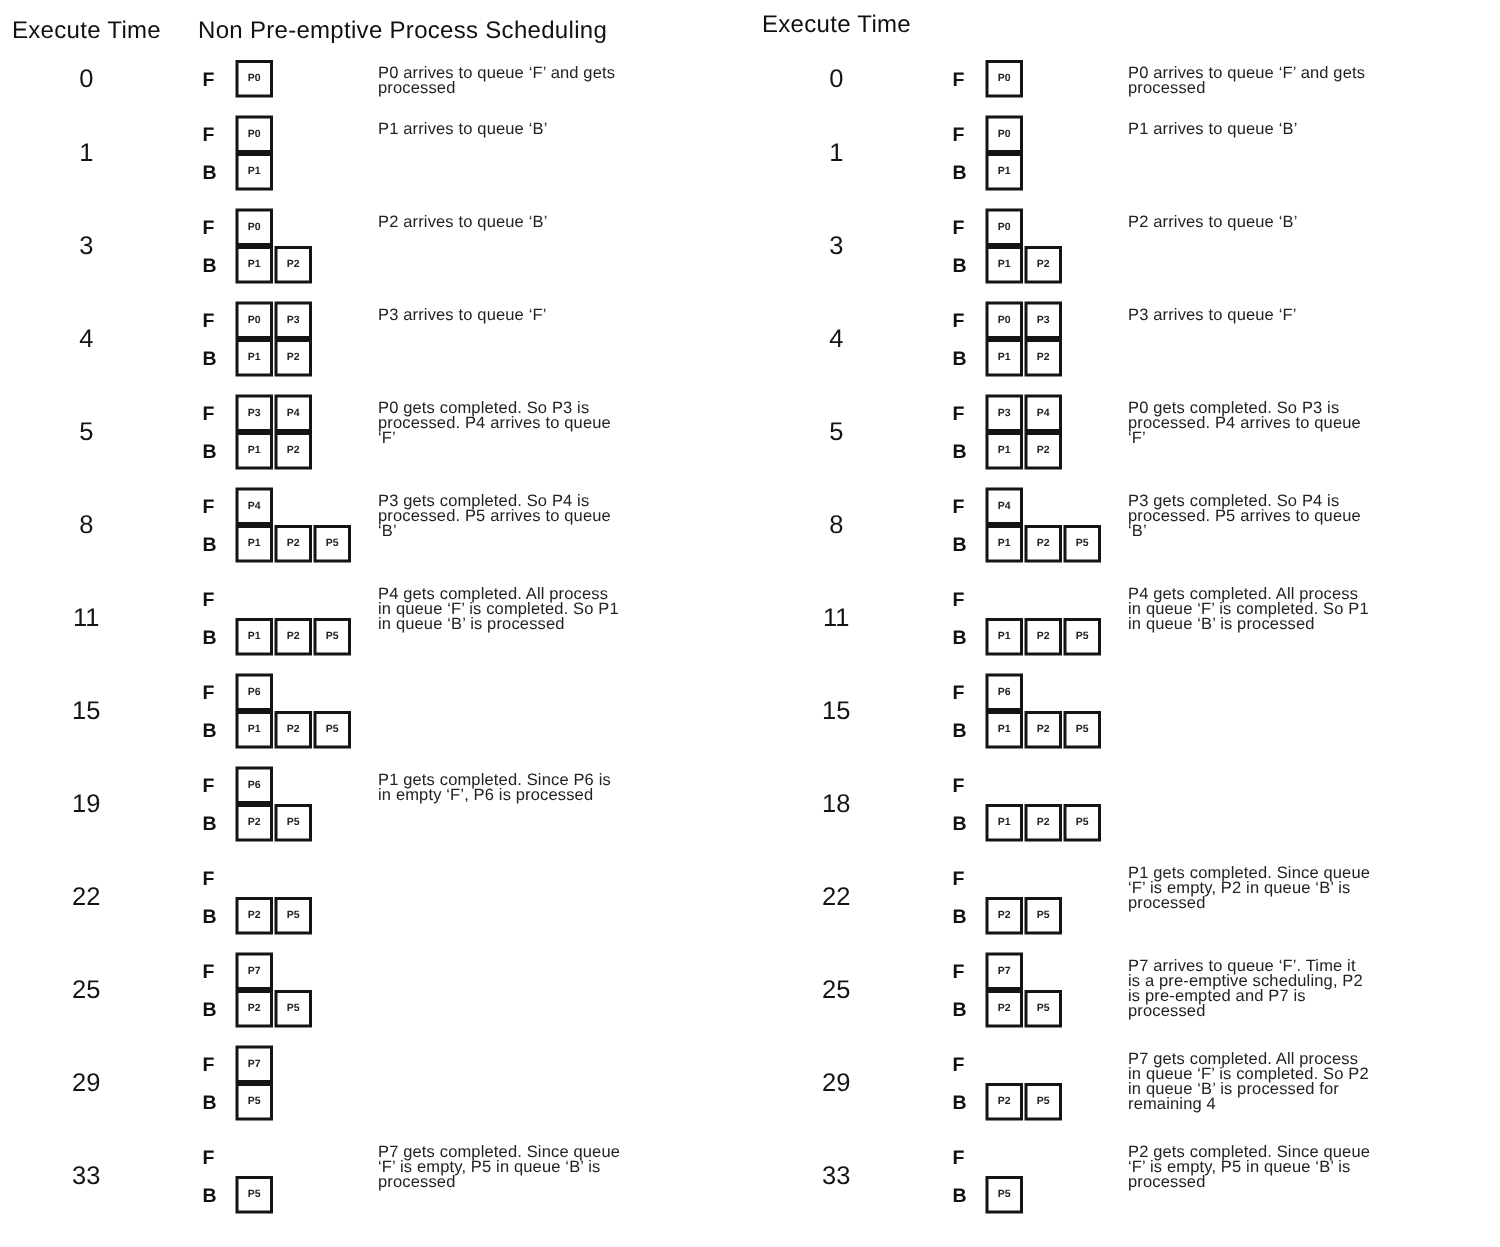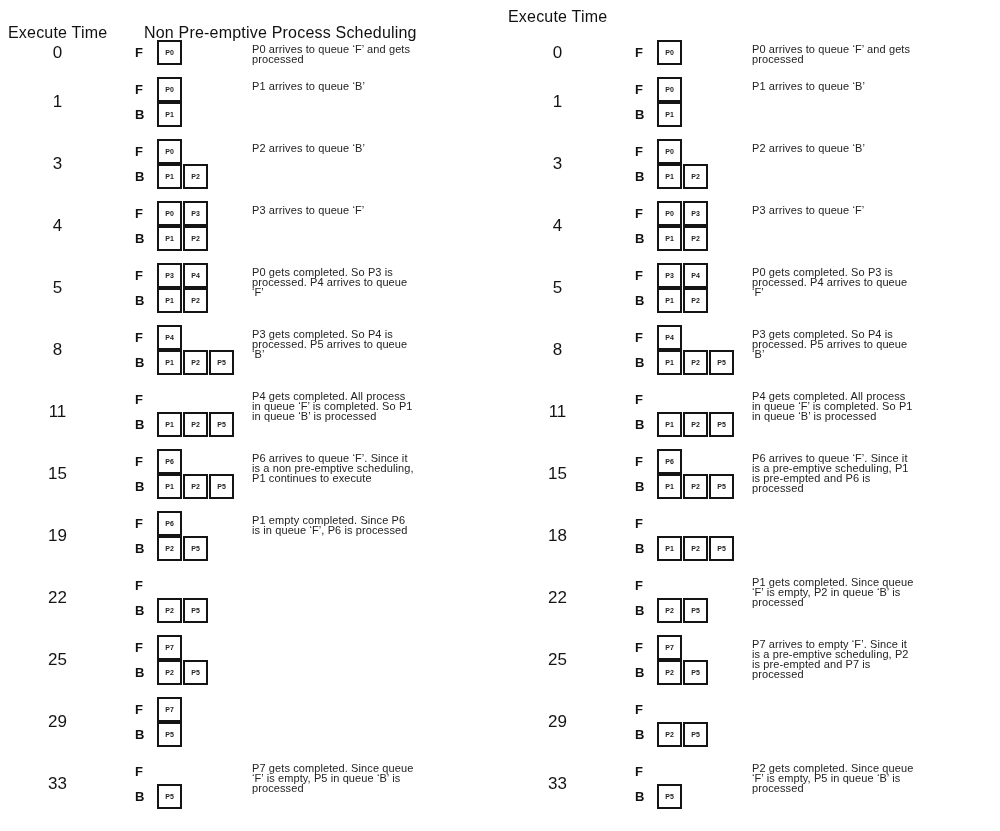--- a/index.html
+++ b/index.html
@@ -32,21 +32,21 @@
     width: 120px;
     font-size: 16px;
     font-weight: 500;
     color: #111;
     letter-spacing: 0.2px;
   }
   .panel-title {
     font-size: 16px;
     font-weight: 500;
     color: #111;
-    margin: 16px;
+    margin: 4px;
     letter-spacing: 0.2px;
   }
   .rows { display: block; }
   .row {
     display: flex;
     align-items: stretch;
     margin-bottom: 12px;
   }
   .time-cell {
     width: 115px;
@@ -249,40 +249,39 @@
             </div>
             <div class="qline">
               <span class="qlabel">B</span>
               <span class="boxes">
                 <span class="pbox">P1</span>
                 <span class="pbox">P2</span>
                 <span class="pbox">P5</span>
               </span>
             </div>
           </div>
-          <div class="desc">P6 arrives to queue ‘F’. Since it is a non pre-emptive scheduling, P1 continues to execute</div>
         </div>
         <div class="row">
           <div class="time-cell">19</div>
           <div class="queues">
             <div class="qline">
               <span class="qlabel">F</span>
               <span class="boxes">
                 <span class="pbox">P6</span>
               </span>
             </div>
             <div class="qline">
               <span class="qlabel">B</span>
               <span class="boxes">
                 <span class="pbox">P2</span>
                 <span class="pbox">P5</span>
               </span>
             </div>
           </div>
-          <div class="desc">P1 empty completed. Since P6 is in queue ‘F’,  P6 is processed</div>
+          <div class="desc">P1 gets completed. Since P6 is in empty ‘F’,  P6 is processed</div>
         </div>
         <div class="row">
           <div class="time-cell">22</div>
           <div class="queues">
             <div class="qline">
               <span class="qlabel">F</span>
               <span class="boxes"></span>
             </div>
             <div class="qline">
               <span class="qlabel">B</span>
@@ -490,21 +489,20 @@
             </div>
             <div class="qline">
               <span class="qlabel">B</span>
               <span class="boxes">
                 <span class="pbox">P1</span>
                 <span class="pbox">P2</span>
                 <span class="pbox">P5</span>
               </span>
             </div>
           </div>
-          <div class="desc">P6 arrives to queue ‘F’. Since it is a pre-emptive scheduling, P1 is pre-empted and P6 is processed</div>
         </div>
         <div class="row">
           <div class="time-cell">18</div>
           <div class="queues">
             <div class="qline">
               <span class="qlabel">F</span>
               <span class="boxes"></span>
             </div>
             <div class="qline">
               <span class="qlabel">B</span>
@@ -543,37 +541,38 @@
               </span>
             </div>
             <div class="qline">
               <span class="qlabel">B</span>
               <span class="boxes">
                 <span class="pbox">P2</span>
                 <span class="pbox">P5</span>
               </span>
             </div>
           </div>
-          <div class="desc">P7 arrives to empty ‘F’. Since it is a pre-emptive scheduling, P2 is pre-empted and P7 is processed</div>
+          <div class="desc">P7 arrives to queue ‘F’. Time it is a pre-emptive scheduling, P2 is pre-empted and P7 is processed</div>
         </div>
         <div class="row">
           <div class="time-cell">29</div>
           <div class="queues">
             <div class="qline">
               <span class="qlabel">F</span>
               <span class="boxes"></span>
             </div>
             <div class="qline">
               <span class="qlabel">B</span>
               <span class="boxes">
                 <span class="pbox">P2</span>
                 <span class="pbox">P5</span>
               </span>
             </div>
           </div>
+          <div class="desc">P7 gets completed. All process in queue ‘F’ is completed. So P2 in queue ‘B’ is processed for remaining 4</div>
         </div>
         <div class="row">
           <div class="time-cell">33</div>
           <div class="queues">
             <div class="qline">
               <span class="qlabel">F</span>
               <span class="boxes"></span>
             </div>
             <div class="qline">
               <span class="qlabel">B</span>

